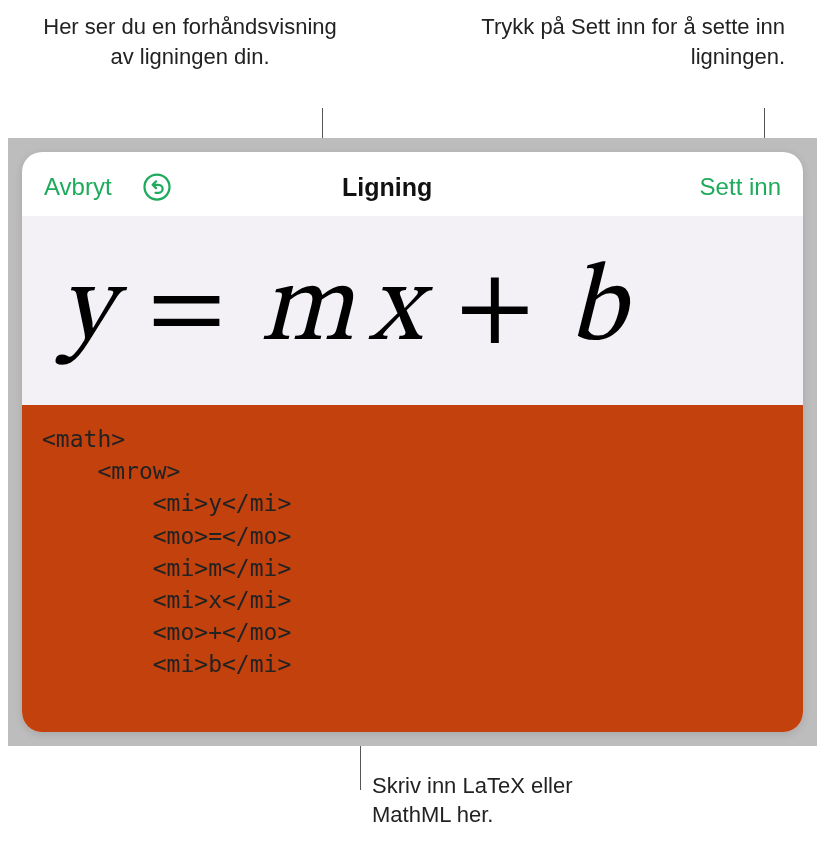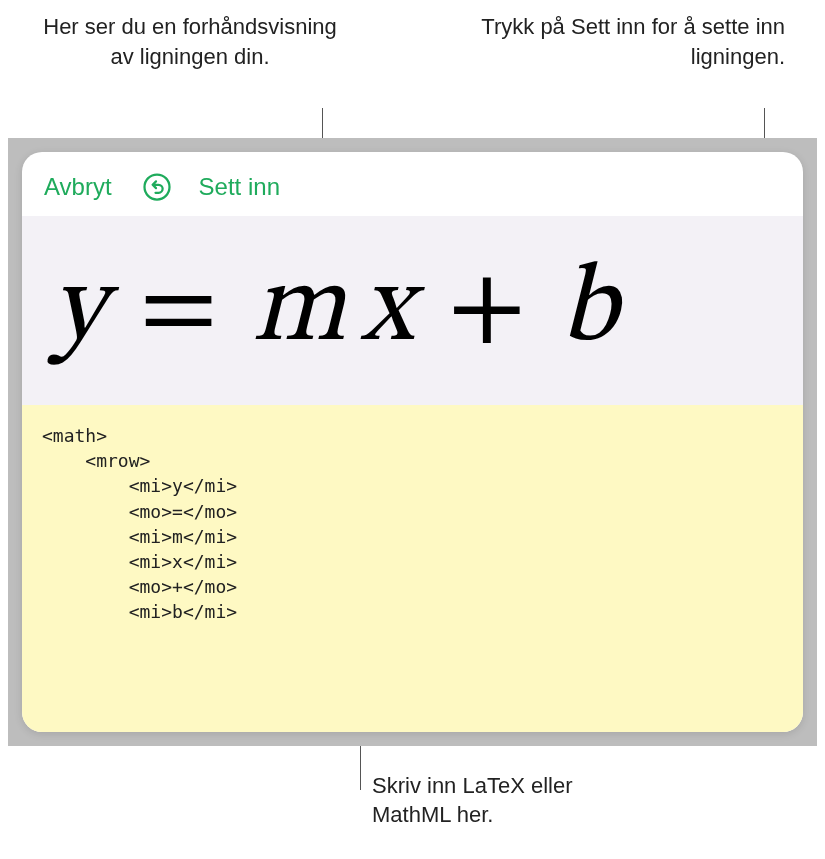--- a/index.html
+++ b/index.html
@@ -103,40 +103,40 @@
       margin-left: -70px;
     }
     .btn-insert {
       color: #1fab5c;
       font-weight: 400;
       cursor: pointer;
       margin-left: 27px;
     }
     .preview {
       background: #f3f1f6;
-      padding: 34px 30px;
+      padding: 34px 38px;
       font-family: "STIX Two Math", "Latin Modern Math", Georgia, serif;
       font-style: italic;
       font-size: 110px;
       line-height: 1.1;
       color: #000;
       letter-spacing: 4px;
       font-weight: 400;
     }
     .preview .op { font-style: normal; }
     .code-input {
       flex: 1;
       padding: 18px 20px;
       font-family: "SF Mono", Menlo, Consolas, monospace;
-      font-size: 18px;
+      font-size: 23px;
       color: #222;
       white-space: pre;
       overflow: hidden;
       line-height: 1.4;
-      background: #fef9c3;
+      background: #c2410c;
     }
   </style>
 </head>
 <body>
 
 <div class="callout callout-left">Her ser du en forhåndsvisning av ligningen din.</div>
 <div class="callout callout-right">Trykk på Sett inn for å sette inn ligningen.</div>
 <div class="callout callout-bottom">Skriv inn LaTeX eller MathML her.</div>
 
 <div class="callout-line line-preview"></div>
@@ -147,20 +147,21 @@
   <div class="popup">
 
     <div class="toolbar">
       <span class="btn-cancel">Avbryt</span>
       <span class="btn-undo">
         <svg viewBox="0 0 24 24" fill="none" stroke="#1fab5c" stroke-width="1.8">
           <circle cx="12" cy="12" r="10"></circle>
           <path d="M8.5 10.2 L11.2 7.5 M8.5 10.2 L11.2 12.9 M8.7 10.2 H13.3 a3.2 3.2 0 0 1 0 6.4 H10.8" stroke-linecap="round" stroke-linejoin="round"></path>
         </svg>
       </span>
+      <span class="title">Ligning</span>
       <span class="btn-insert">Sett inn</span>
     </div>
 
     <div class="preview">
       <span>y</span><span class="op"> = </span><span>m</span><span class="op"> </span><span>x</span><span class="op"> + </span><span>b</span>
     </div>
 
     <div class="code-input">&lt;math&gt;
     &lt;mrow&gt;
         &lt;mi&gt;y&lt;/mi&gt;

